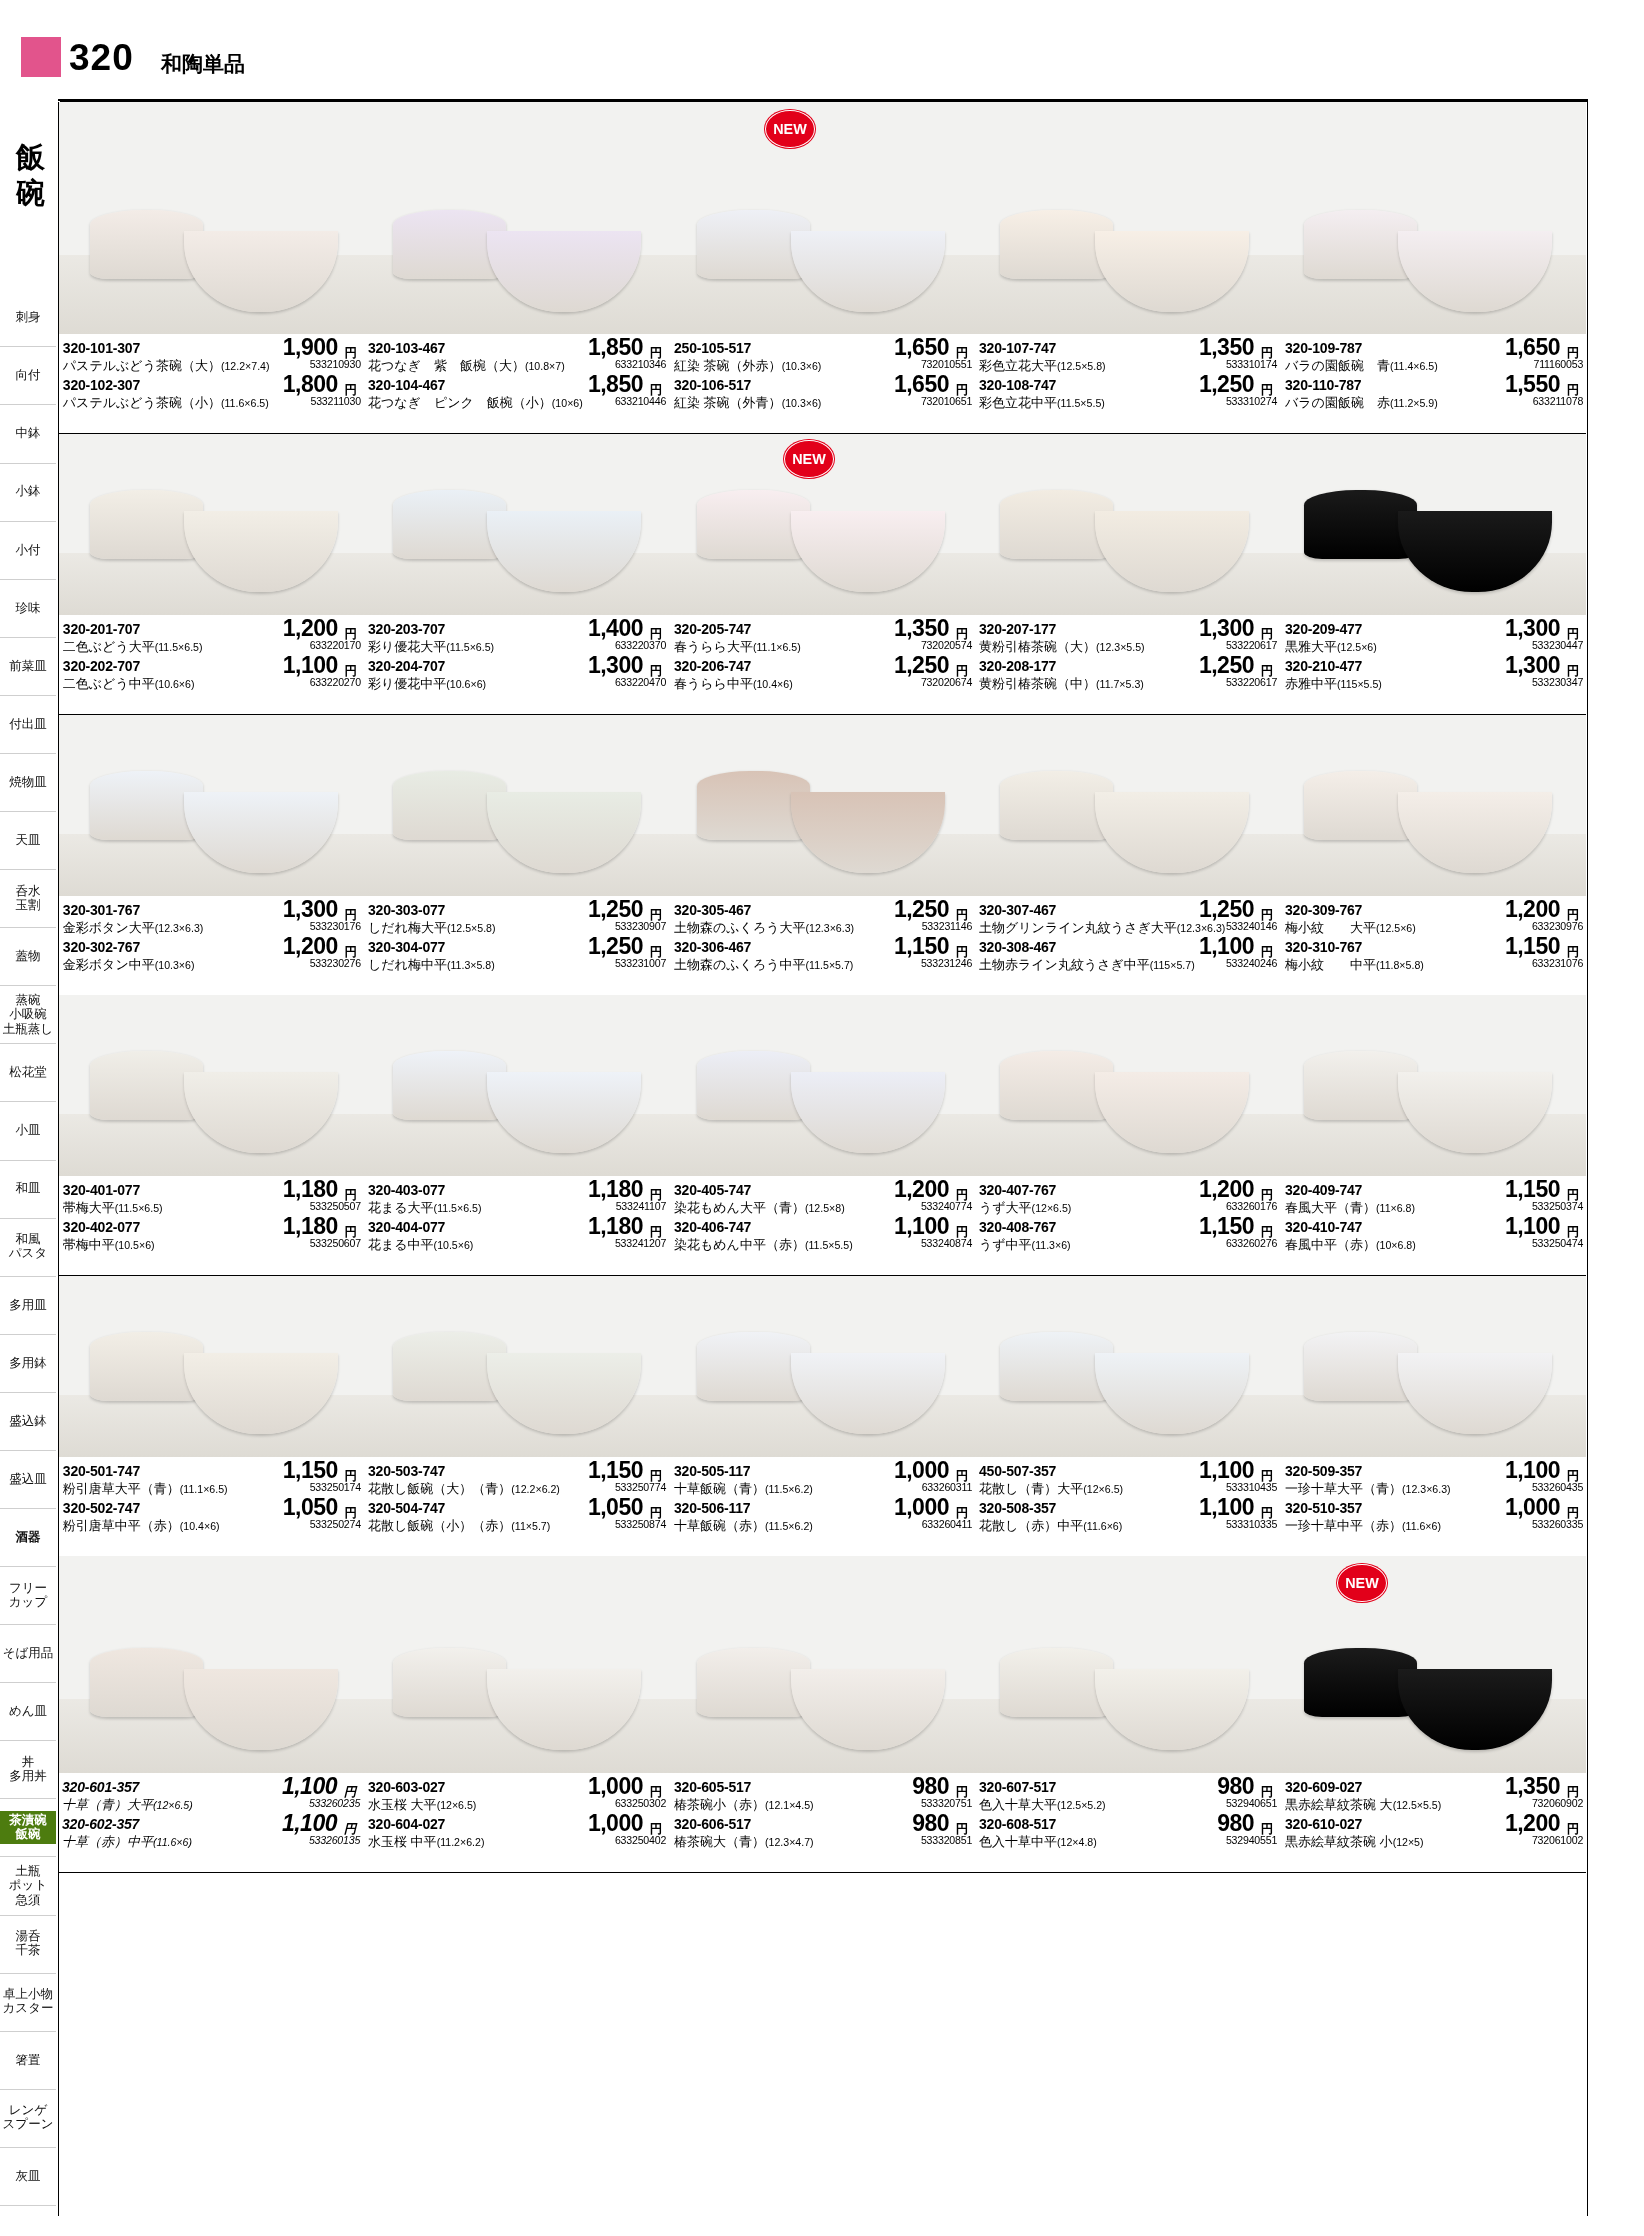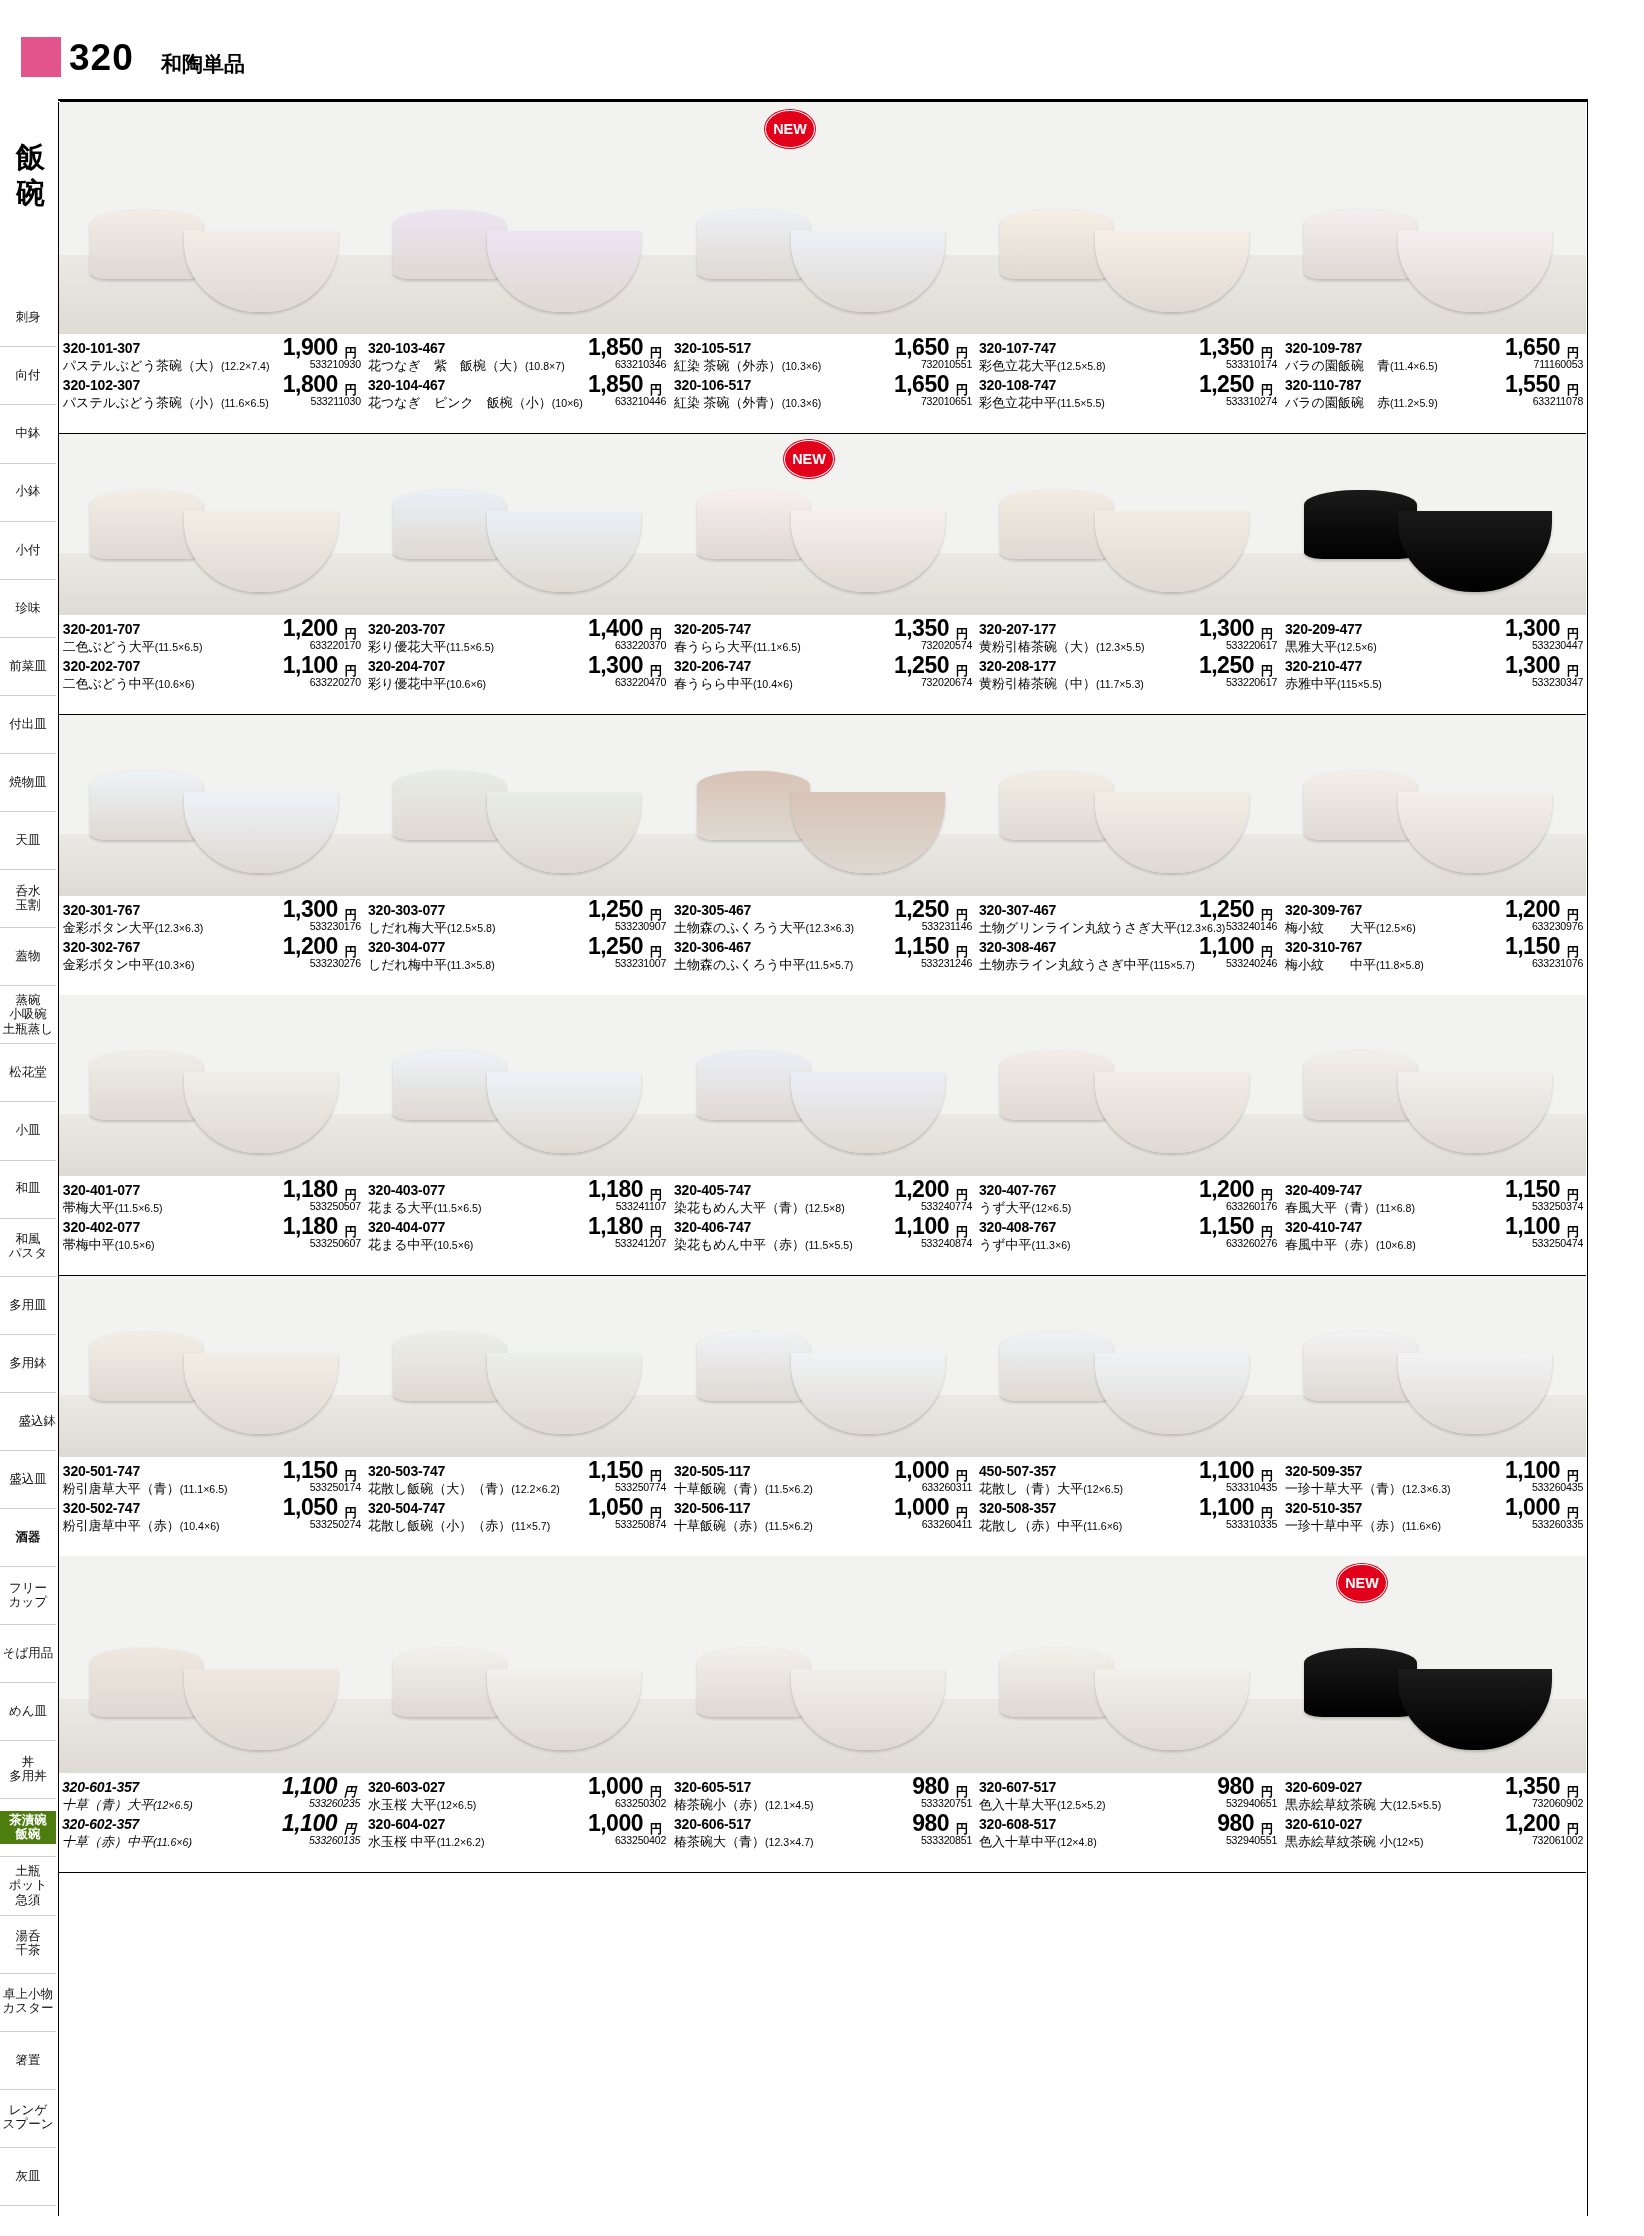--- a/index.html
+++ b/index.html
@@ -220,21 +220,21 @@
     </div>
     <div class="side-rule" style="top: 1175px;"></div>
     <div class="side-tab" style="top: 1195px; height: 18px;">
       <div>多用皿</div>
     </div>
     <div class="side-rule" style="top: 1233px;"></div>
     <div class="side-tab" style="top: 1253px; height: 18px;">
       <div>多用鉢</div>
     </div>
     <div class="side-rule" style="top: 1291px;"></div>
-    <div class="side-tab" style="top: 1311px; height: 18px; text-align: right;">
+    <div class="side-tab" style="top: 1311px; height: 18px;">
       <div>盛込鉢</div>
     </div>
     <div class="side-rule" style="top: 1349px;"></div>
     <div class="side-tab" style="top: 1369px; height: 18px;">
       <div>盛込皿</div>
     </div>
     <div class="side-rule" style="top: 1407px;"></div>
     <div class="side-tab" style="top: 1427px; height: 18px; font-weight: bold;">
       <div>酒器</div>
     </div>
@@ -337,21 +337,21 @@
           <div class="cap-line">
             <span class="code">320-104-467</span>
             <span class="price">1,850</span>
             <span class="yen">円</span>
             <span class="desc">花つなぎ　ピンク　飯椀（小）<span class="size">(10×6)</span></span>
             <span class="jan">633210446</span>
           </div>
         </div>
         <div class="cap-col" style="left: 615px; width: 300px;">
           <div class="cap-line">
-            <span class="code">320-105-517</span>
+            <span class="code">250-105-517</span>
             <span class="price">1,650</span>
             <span class="yen">円</span>
             <span class="desc">紅染 茶碗（外赤）<span class="size">(10.3×6)</span></span>
             <span class="jan">732010551</span>
           </div>
           <div class="cap-line">
             <span class="code">320-106-517</span>
             <span class="price">1,650</span>
             <span class="yen">円</span>
             <span class="desc">紅染 茶碗（外青）<span class="size">(10.3×6)</span></span>

